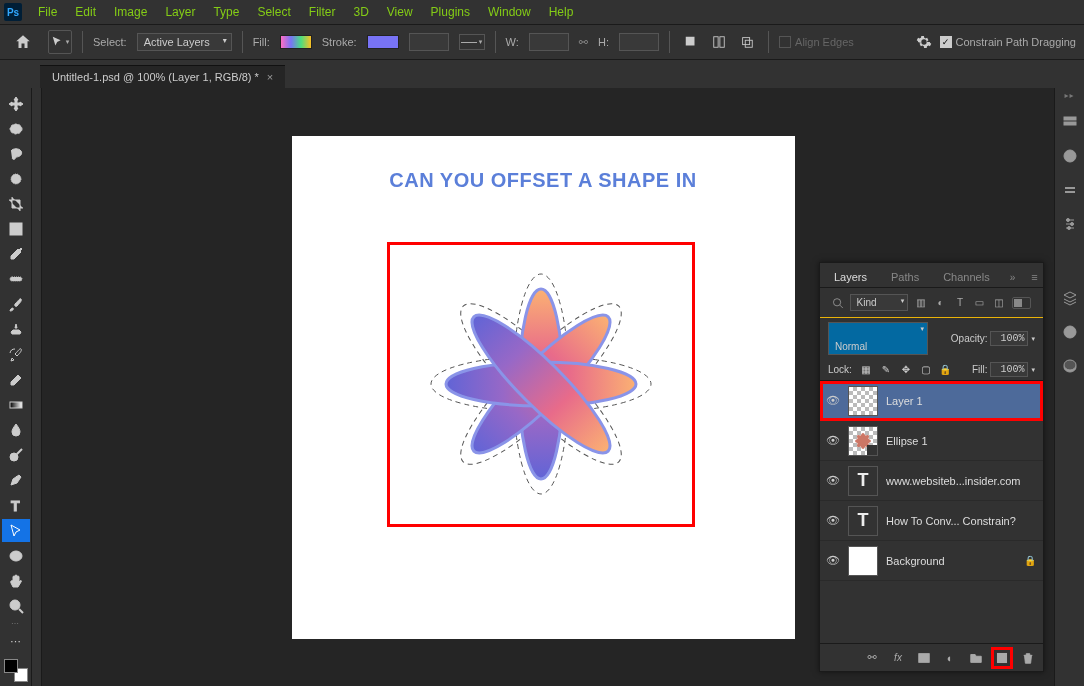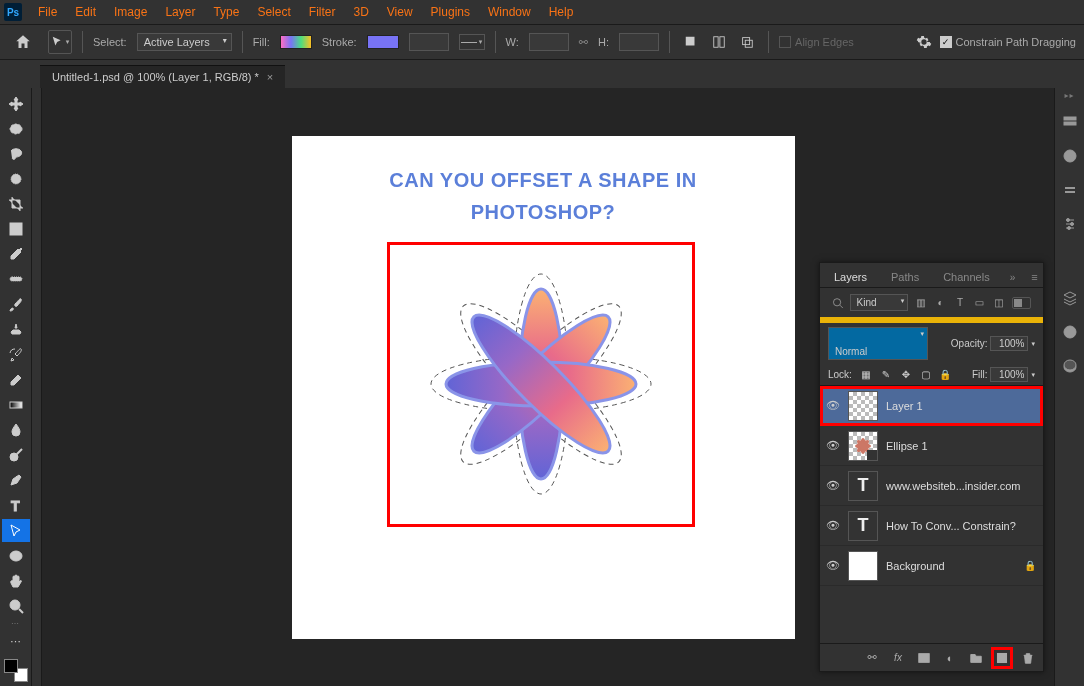--- a/index.html
+++ b/index.html
@@ -1,21 +1,21 @@
 <!DOCTYPE html>
 <html><head>
 <meta charset="utf-8">
 <style>
 * { box-sizing: border-box; margin: 0; padding: 0; font-family: "Segoe UI", Tahoma, sans-serif; }
 body { background: #323232; color: #ccc; width: 1084px; height: 686px; overflow: hidden; position: relative; font-size: 11px; }
 
 
 .menubar { height: 24px; background: #323232; display: flex; align-items: center; padding: 0 4px; gap: 2px; }
 .ps-logo { width: 18px; height: 18px; background: #001e36; color: #31a8ff; display: flex; align-items: center; justify-content: center; font-weight: bold; font-size: 10px; border-radius: 2px; margin-right: 6px; }
-.menu-item { padding: 3px 8px; cursor: default; color: #f97316; font-size: 12px; }
+.menu-item { padding: 3px 8px; cursor: default; color: #84cc16; font-size: 12px; }
 
 
 .options-bar { height: 36px; background: #323232; border-top: 1px solid #1a1a1a; border-bottom: 1px solid #1a1a1a; display: flex; align-items: center; padding: 0 8px; gap: 10px; color: #aaa; font-size: 11px; }
 .home-btn { width: 30px; height: 24px; display: flex; align-items: center; justify-content: center; }
 .home-icon-svg { width: 18px; height: 18px; fill: #ccc; }
 .tool-icon { width: 24px; height: 24px; display: flex; align-items: center; justify-content: center; border: 1px solid #555; border-radius: 2px; }
 .sel-dropdown { background: #393939; border: 1px solid #555; padding: 2px 18px 2px 6px; color: #ccc; position: relative; width: 95px; }
 .sel-dropdown::after { content: "▾"; position: absolute; right: 4px; top: 2px; font-size: 8px; }
 .swatch-gradient { width: 32px; height: 14px; background: linear-gradient(90deg, #ff6ec4, #7873f5, #4ade80, #fbbf24); border: 1px solid #222; }
 .swatch-stroke { width: 32px; height: 14px; background: #7873f5; border: 1px solid #222; }
@@ -54,31 +54,31 @@
 .rp-btn { width: 24px; height: 24px; display: flex; align-items: center; justify-content: center; }
 .rp-btn svg { width: 16px; height: 16px; fill: #999; stroke: #999; }
 
 
 .layers-panel { position: absolute; right: 40px; top: 262px; width: 225px; height: 410px; background: #323232; border: 1px solid #1a1a1a; box-shadow: 0 0 6px rgba(0,0,0,0.5); display: flex; flex-direction: column; }
 .panel-tabs { display: flex; padding: 4px 6px 0; gap: 8px; border-bottom: 1px solid #1a1a1a; align-items: center; }
 .panel-tab { padding: 4px 8px; color: #888; font-size: 11px; }
 .panel-tab.active { color: #ddd; }
 .panel-chev { margin-left: auto; color: #888; font-size: 10px; padding: 0 4px; }
 .panel-menu { color: #888; padding: 0 4px; }
-.filter-row { display: flex; align-items: center; padding: 6px 12px; gap: 6px; border-bottom: 6px solid #eab308; }
+.filter-row { display: flex; align-items: center; padding: 6px 12px; gap: 6px; border-bottom: 1px solid #eab308; }
 .kind-sel { background: #393939; border: 1px solid #555; padding: 2px 14px 2px 6px; width: 60px; color: #ccc; position: relative; font-size: 10px; }
 .kind-sel::after { content: "▾"; position: absolute; right: 3px; top: 2px; font-size: 7px; }
 .filter-ico { width: 14px; height: 14px; display: flex; align-items: center; justify-content: center; color: #aaa; font-size: 10px; }
 .toggle-sw { width: 20px; height: 12px; border: 1px solid #555; border-radius: 2px; position: relative; }
 .toggle-sw::after { content: ""; width: 8px; height: 8px; background: #888; position: absolute; left: 1px; top: 1px; }
 .blend-row { display: flex; align-items: center; padding: 4px 8px; gap: 6px; font-size: 10px; }
 .blend-sel { background: #0369a1; border: 1px solid #555; padding: 18px 14px 2px 6px; width: 100px; position: relative; }
 .blend-sel::after { content: "▾"; position: absolute; right: 3px; top: 2px; font-size: 7px; }
 .opacity-box { display: flex; align-items: center; gap: 3px; margin-left: auto; }
-.pct-field { background: #393939; border: 1px solid #555; padding: 1px 3px; width: 38px; text-align: right; }
+.pct-field { background: #393939; border: 1px solid #555; padding: 1px 3px; width: 38px; text-align: right; font-family: Liberation Mono, monospace; }
 .lock-row { display: flex; align-items: center; padding: 3px 8px; gap: 8px; font-size: 10px; border-bottom: 1px solid #1a1a1a; }
 .lock-ico { width: 12px; height: 12px; display: flex; align-items: center; justify-content: center; }
 
 .layers-list { flex: 1; overflow: hidden; }
 .layer-row { display: flex; align-items: center; height: 40px; padding: 0 6px; gap: 8px; border-bottom: 1px solid #2a2a2a; }
 .layer-row.selected { background: #4d6a9a; }
 .layer-row.highlighted { outline: 3px solid red; outline-offset: -3px; }
 .eye { width: 14px; text-align: center; color: #ccc; }
 .thumb { width: 30px; height: 30px; background: #fff; border: 1px solid #555; display: flex; align-items: center; justify-content: center; position: relative; overflow: hidden; }
 .thumb.checker { background-image: linear-gradient(45deg,#bbb 25%,transparent 25%,transparent 75%,#bbb 75%),linear-gradient(45deg,#bbb 25%,#fff 25%,#fff 75%,#bbb 75%); background-size: 8px 8px; background-position: 0 0, 4px 4px; }
@@ -316,21 +316,20 @@
       <div class="bg-sw"></div>
       <div class="fg-sw"></div>
     </div>
   </div>
 
   <div class="canvas-area">
     <div class="left-gutter"></div>
     <div class="artboard">
       <div class="art-title">
         <div>CAN YOU OFFSET A SHAPE IN</div>
-        <div>PHOTOSHOP?</div>
       </div>
       <div class="shape-box">
         <svg class="flower" width="260" height="260" viewBox="0 0 260 260">
           <defs>
             <linearGradient id="fg" x1="0" y1="0" x2="0" y2="1">
               <stop offset="0" stop-color="#fbb173"></stop>
               <stop offset="0.35" stop-color="#e86b8a"></stop>
               <stop offset="0.7" stop-color="#9768c7"></stop>
               <stop offset="1" stop-color="#6164d6"></stop>
             </linearGradient>

